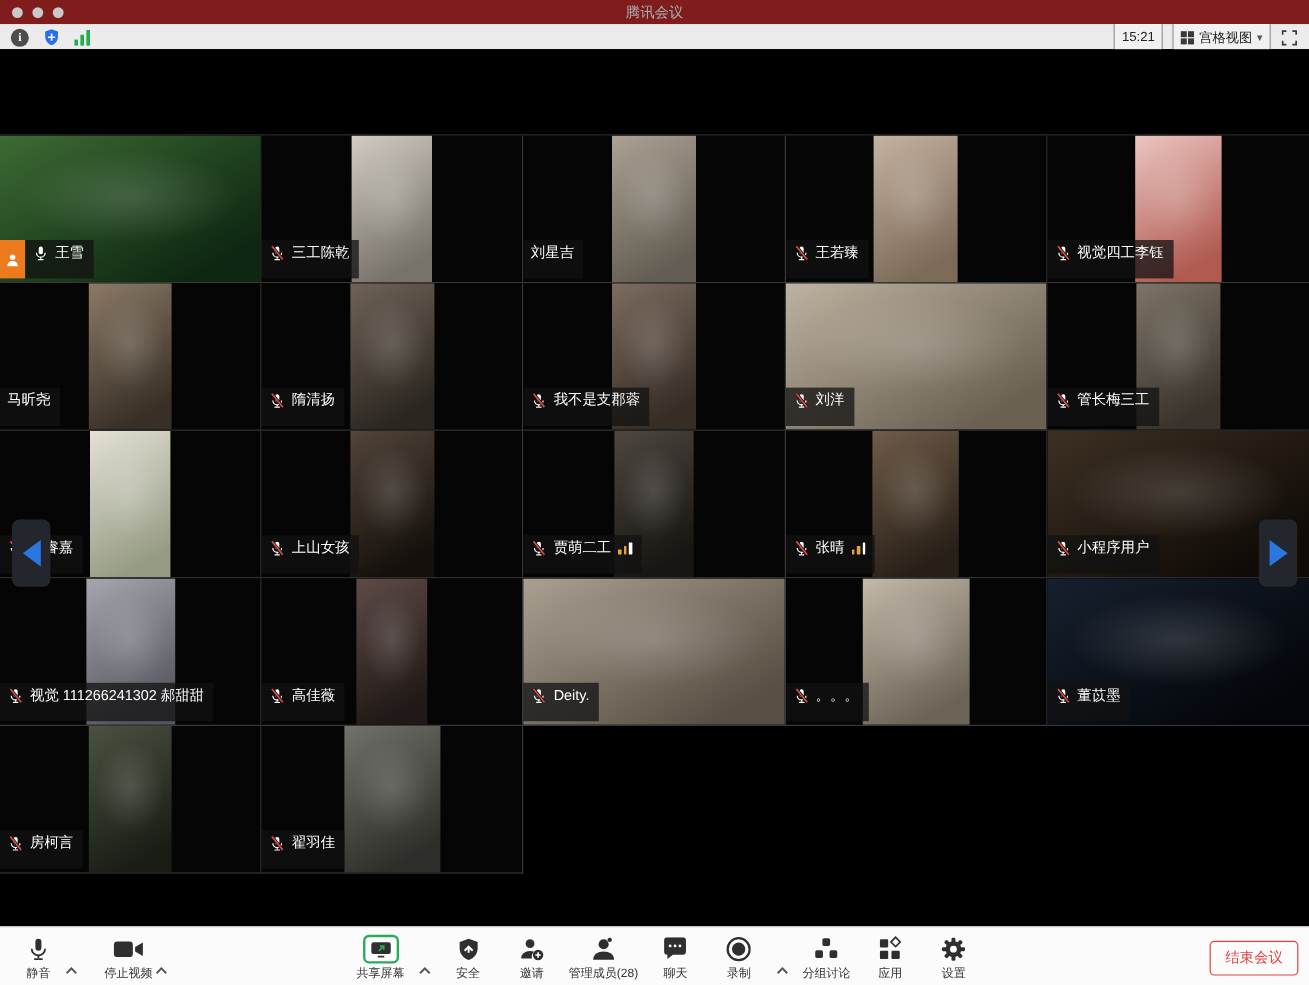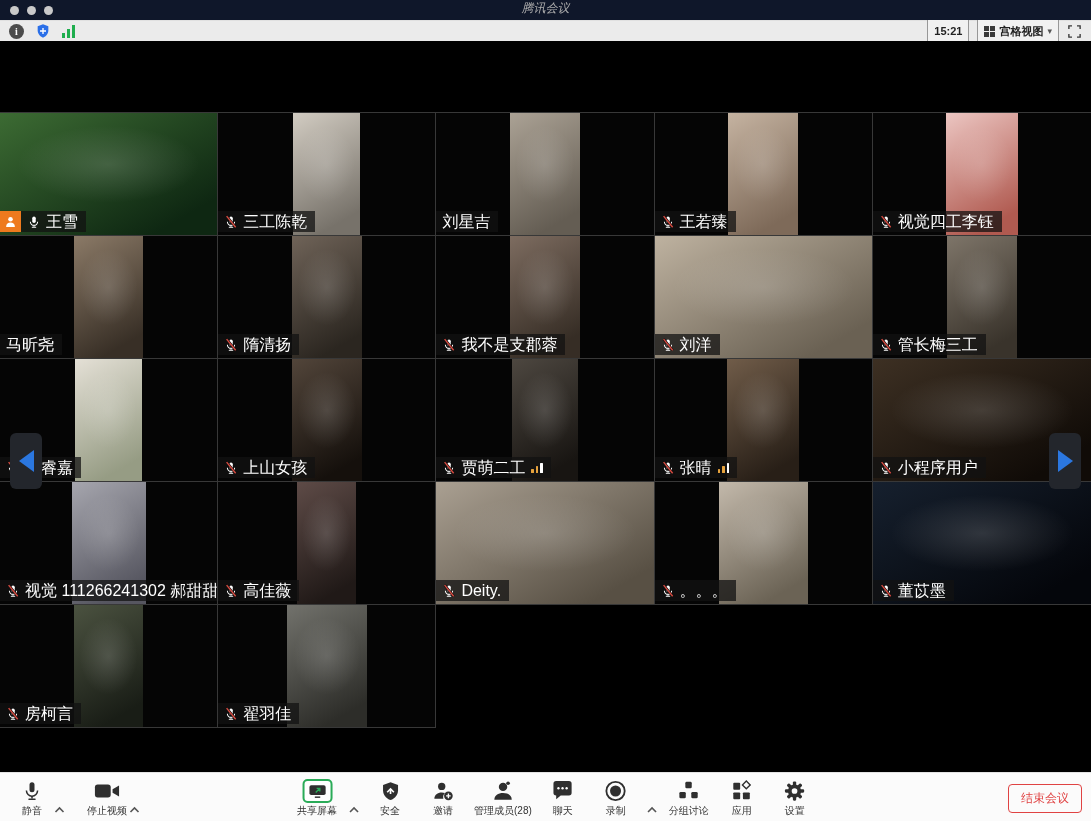--- a/index.html
+++ b/index.html
@@ -1,44 +1,44 @@
 <!DOCTYPE html>
 <html><head>
 <meta charset="utf-8">
 <style>
   html,body{margin:0;padding:0;background:#000;}
   body{font-family:"Liberation Sans","DejaVu Sans",sans-serif;-webkit-font-smoothing:antialiased;}
   .window{width:1091px;height:821px;position:relative;background:#000;overflow:hidden;}
 
   
-  .titlebar{height:20px;background:#0f172a;position:relative;display:flex;font-style:italic;}
+  .titlebar{height:20px;background:#7f1d1d;position:relative;display:flex;align-items:center;}
   .dots{position:absolute;left:10px;top:6px;display:flex;gap:8px;}
   .dot{width:9px;height:9px;border-radius:50%;background:#c9c9c9;border:none;padding:0;cursor:pointer;}
   .title{width:100%;text-align:center;font-size:12px;color:#adadad;}
 
   
   .toolbar{height:21px;background:#ebebeb;border-top:1px solid #e0e0e0;display:flex;align-items:center;padding:0 9px;box-sizing:border-box;}
   .tool-left{display:flex;align-items:center;gap:11px;}
   .tool-right{margin-left:auto;display:flex;align-items:center;gap:8px;}
   .info-ic{width:15px;height:15px;border-radius:50%;background:#4c4c4c;color:#fff;font-size:10px;font-weight:bold;display:flex;align-items:center;justify-content:center;font-family:"Liberation Serif",serif;cursor:pointer;}
-  .badge-box{border:1px solid #979797;border-radius:3px;padding:13px 6px;font-size:11px;color:#222;background:#f1f1f1;display:flex;align-items:center;gap:4px;height:15px;cursor:pointer;font-weight:bold;}
+  .badge-box{border:1px solid #979797;border-radius:3px;padding:13px 6px;font-size:11px;color:#222;background:#f1f1f1;display:flex;align-items:center;gap:4px;height:15px;cursor:pointer;}
   .gridglyph{display:grid;grid-template-columns:5px 5px;grid-auto-rows:5px;gap:1px;}
   .gridglyph i{background:#3a3a3a;display:block;}
   .caret{font-size:9px;color:#555;line-height:1;}
 
   
   .stage{height:731px;background:#000;position:relative;padding-top:71px;box-sizing:border-box;}
   .grid{display:grid;grid-template-columns:repeat(5,1fr);grid-auto-rows:123px;border-top:1px solid #383838;}
   .tile{position:relative;background:#050505;border-right:1px solid #383838;border-bottom:1px solid #383838;overflow:hidden;box-sizing:border-box;cursor:pointer;}
   .tile:nth-child(5n){border-right:none;}
   .video{height:100%;margin:0 auto;position:relative;}
   .video::after{content:"";position:absolute;inset:0;background:radial-gradient(ellipse 60% 45% at 50% 42%, rgba(255,255,255,.15), rgba(0,0,0,0) 70%);}
   .tag{position:absolute;left:0;bottom:3px;display:flex;align-items:stretch;max-width:100%;}
   .host{width:21px;flex:0 0 21px;background:#ee7a1e;display:flex;align-items:center;justify-content:center;}
-  .nlabel{background:rgba(18,18,18,.74);color:#fff;font-size:16px;display:flex;align-items:center;gap:5px;padding:3px 8px 3px 6px;line-height:15px;white-space:nowrap;overflow:hidden;}
+  .nlabel{background:rgba(18,18,18,.74);color:#fff;font-size:12px;display:flex;align-items:center;gap:5px;padding:3px 8px 14px 6px;line-height:15px;white-space:nowrap;overflow:hidden;}
   .sig{display:inline-flex;align-items:flex-end;gap:2px;margin-left:1px;height:10px;}
   .sig i{width:2.5px;display:block;border-radius:.5px;}
   .sig .b1{height:4px;background:#e6a23c;}
   .sig .b2{height:7px;background:#e6a23c;}
   .sig .b3{height:10px;background:#ffffff;}
 
   .nav{position:absolute;top:392px;width:32px;height:56px;background:#23262c;border:none;border-radius:6px;display:flex;align-items:center;justify-content:center;cursor:pointer;padding:0;}
   .nav.left{left:10px;}
   .nav.right{right:10px;}
   .tri{width:0;height:0;border-top:11px solid transparent;border-bottom:11px solid transparent;display:block;}

